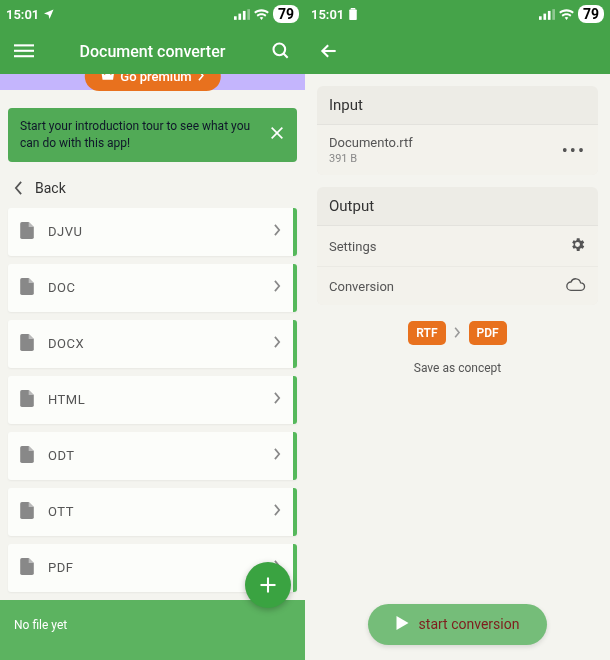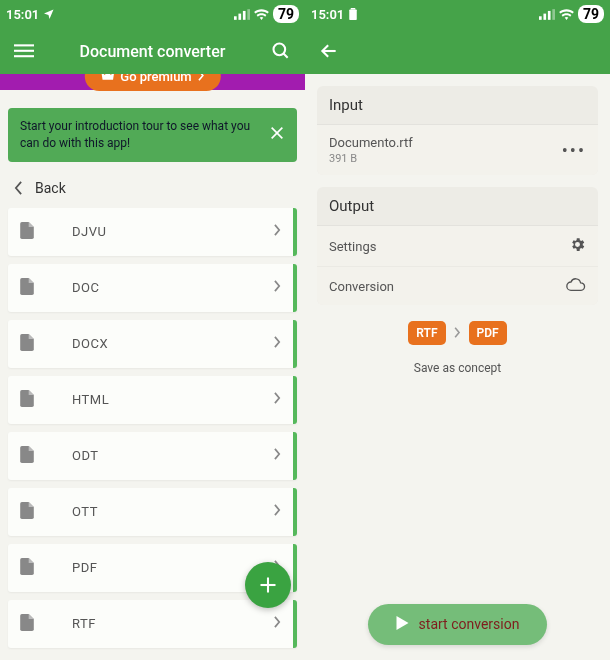--- a/index.html
+++ b/index.html
@@ -56,21 +56,21 @@
     font-weight: 500;
   }
   .icon-btn {
     width: 28px; height: 28px;
     display: flex; align-items: center; justify-content: center;
     cursor: pointer;
   }
   
   .premium-wrap {
     display: flex; justify-content: center;
-    background: #a21caf;
+    background: #c4b5fd;
     padding: 6px 0 10px 0;
     position: relative;
   }
   .premium-pill {
     background: #e8711e;
     color: #fff;
     border-radius: 18px;
     padding: 7px 16px;
     font-size: 13px;
     display: flex;
@@ -113,21 +113,20 @@
     border-radius: 3px;
     margin-bottom: 8px;
     height: 48px;
     display: flex;
     align-items: center;
     padding: 0 12px;
     font-size: 13px;
     color: #555;
     letter-spacing: 0.5px;
     box-shadow: 0 1px 2px rgba(0,0,0,0.05);
-    gap: 24px;
   }
   .format-item .fi-icon { margin-right: 14px; color: #888; }
   .format-item .fi-label { flex: 1; }
   .format-item .fi-chev { color: #777; }
   
   .fab {
     position: absolute;
     right: 14px;
     bottom: 52px;
     width: 46px; height: 46px;
@@ -397,20 +396,23 @@
       </div>
     </div>
 
     <div class="fab">
       <svg width="20" height="20" viewBox="0 0 24 24" stroke="#fff" stroke-width="2.5">
           <line x1="12" y1="3" x2="12" y2="21"></line>
           <line x1="3" y1="12" x2="21" y2="12"></line>
         </svg>
     </div>
 
+    <div class="bottombar">
+      <span>No file yet</span>
+    </div>
   </div>
 </div>
 
 <div class="screen">
 
   <div class="statusbar">
     <div class="sb-left">
       <span>15:01</span>
       <span class="sb-icon">
         <svg width="10" height="12" viewBox="0 0 12 16" fill="#fff">

